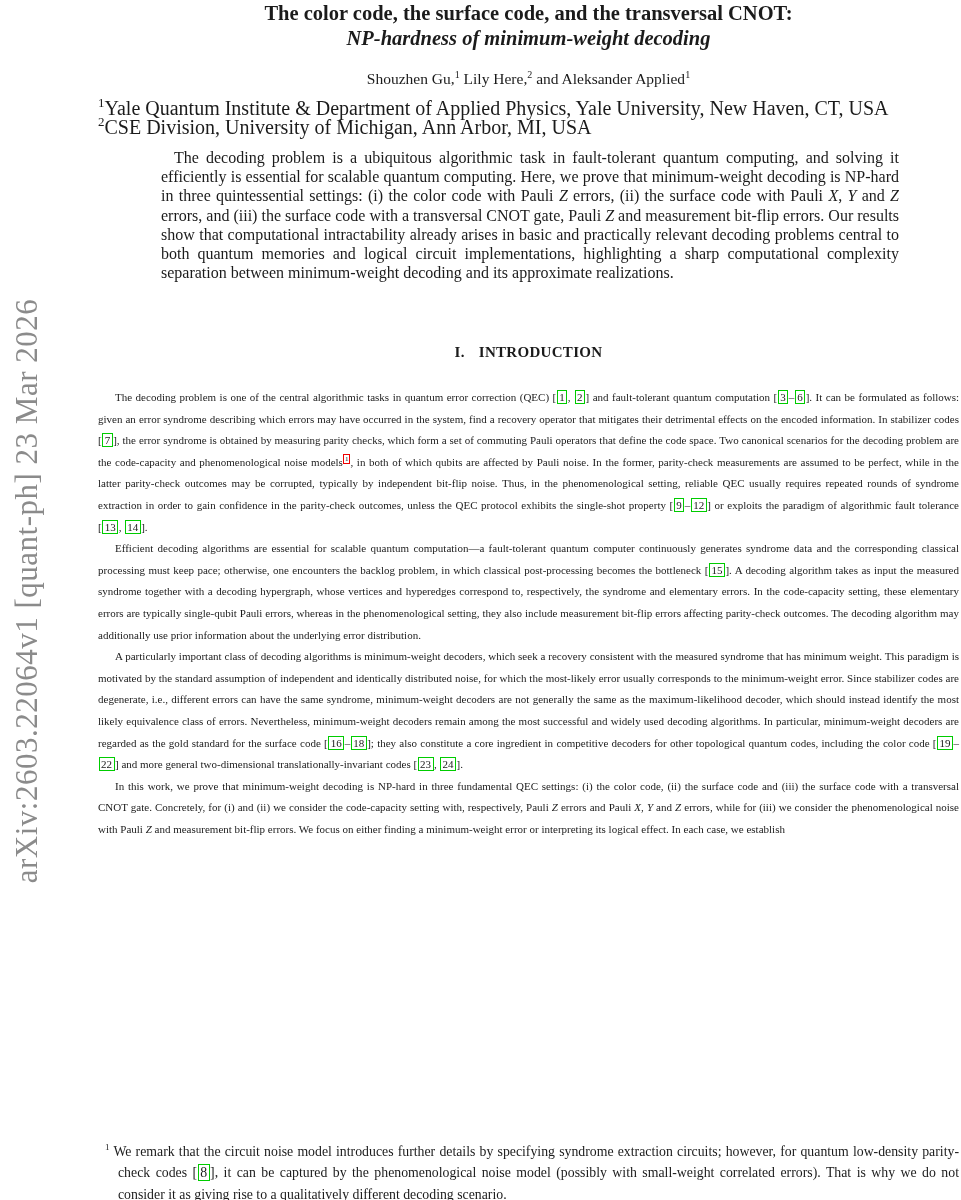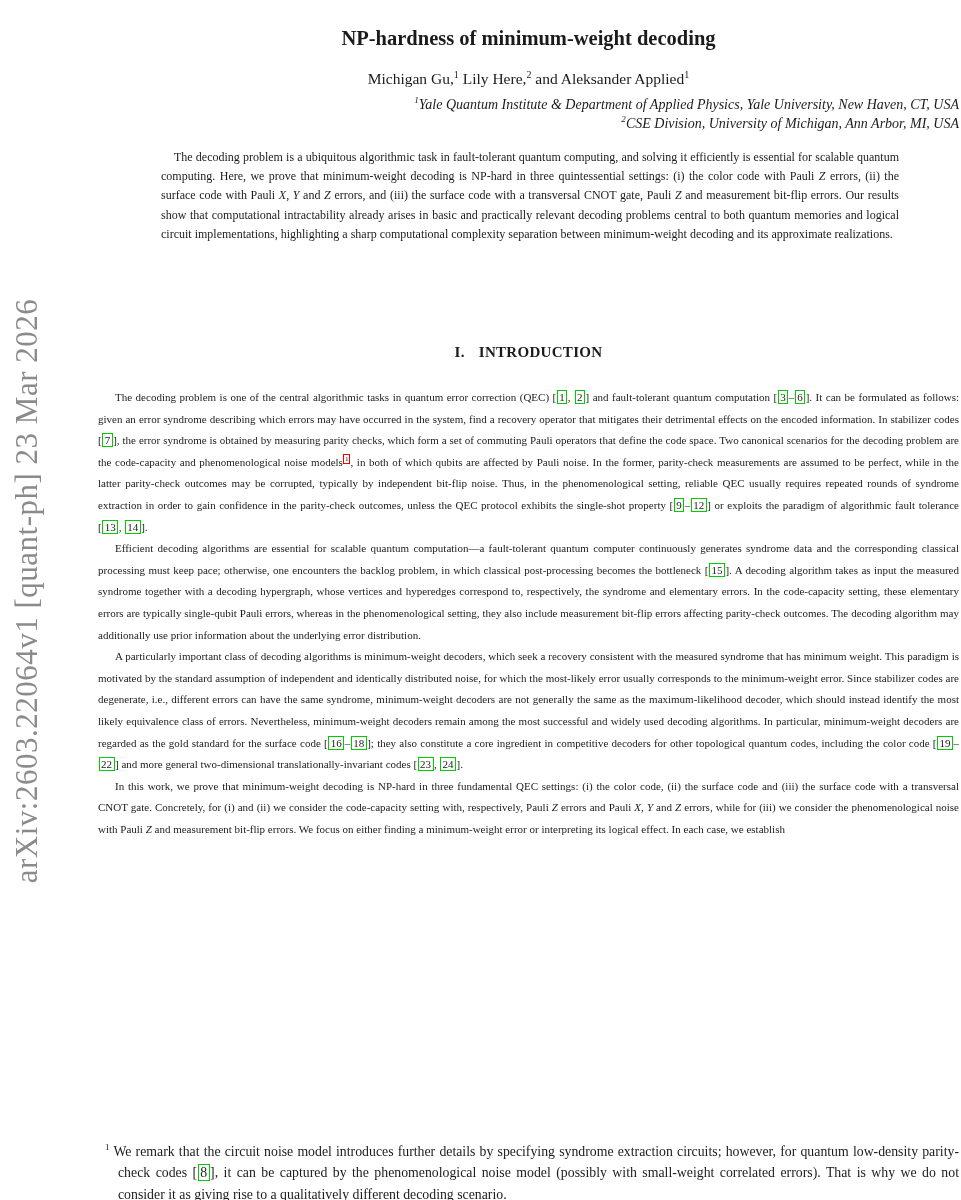--- a/index.html
+++ b/index.html
@@ -32,47 +32,46 @@
   .title-line {
     position: absolute;
     left: 98px;
     width: 861px;
     text-align: center;
     font-weight: bold;
     font-size: 20.5px;
     line-height: 24px;
   }
   #title-line-1 { top: 1px; }
-  #title-line-2 { top: 26px; }
+  #title-line-2 { top: 26px; font-style: italic; }
 
   .authors {
     position: absolute;
     left: 98px;
     top: 70px;
     width: 861px;
     text-align: center;
     font-size: 15.5px;
   }
   .affil {
     position: absolute;
     left: 98px;
     width: 861px;
-    text-align: right;
-    font-style: italic;
-    font-size: 14px;
+    text-align: left;
+    font-size: 20px;
   }
   #affil-1 { top: 97px; }
   #affil-2 { top: 116px; }
 
   .abstract {
     position: absolute;
     left: 161px;
     top: 148px;
     width: 738px;
-    font-size: 12px;
+    font-size: 16px;
     line-height: 19.2px;
     text-align: justify;
     text-indent: 13px;
   }
 
   .section-heading {
     position: absolute;
     left: 98px;
     top: 344px;
     width: 861px;
@@ -126,24 +125,25 @@
   }
   i { font-style: italic; }
 </style>
 </head>
 <body>
 
 <div class="page">
 
   <div class="watermark">arXiv:2603.22064v1  [quant-ph]  23 Mar 2026</div>
 
+  <div class="title-line" id="title-line-1">The color code, the surface code, and the transversal CNOT:</div>
 
   <div class="title-line" id="title-line-2">NP-hardness of minimum-weight decoding</div>
 
-  <div class="authors"><span>Michigan Gu,</span><sup class="supmark">1</sup><span> Lily Here,</span><sup class="supmark">2</sup><span> and Aleksander Applied</span><sup class="supmark">1</sup></div>
+  <div class="authors"><span>Shouzhen Gu,</span><sup class="supmark">1</sup><span> Lily Here,</span><sup class="supmark">2</sup><span> and Aleksander Applied</span><sup class="supmark">1</sup></div>
 
   <div class="affil" id="affil-1"><sup class="supmark">1</sup><span>Yale Quantum Institute &amp; Department of Applied Physics, Yale University, New Haven, CT, USA</span></div>
 
   <div class="affil" id="affil-2"><sup class="supmark">2</sup><span>CSE Division, University of Michigan, Ann Arbor, MI, USA</span></div>
 
   <div class="abstract"><span>The decoding problem is a ubiquitous algorithmic task in fault-tolerant quantum computing, and solving it efficiently is essential for scalable quantum computing. Here, we prove that minimum-weight decoding is NP-hard in three quintessential settings: (i) the color code with Pauli </span><i>Z</i><span> errors, (ii) the surface code with Pauli </span><i>X</i><span>, </span><i>Y</i><span> and </span><i>Z</i><span> errors, and (iii) the surface code with a transversal CNOT gate, Pauli </span><i>Z</i><span> and measurement bit-flip errors. Our results show that computational intractability already arises in basic and practically relevant decoding problems central to both quantum memories and logical circuit implementations, highlighting a sharp computational complexity separation between minimum-weight decoding and its approximate realizations.</span></div>
 
   <div class="section-heading">
     <span class="secnum">I.</span><span>INTRODUCTION</span>
   </div>

